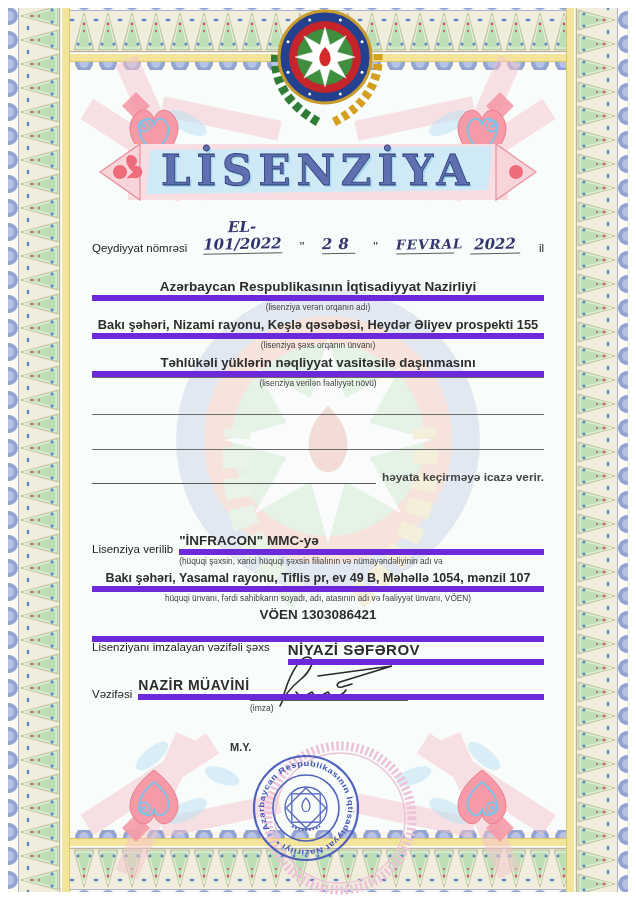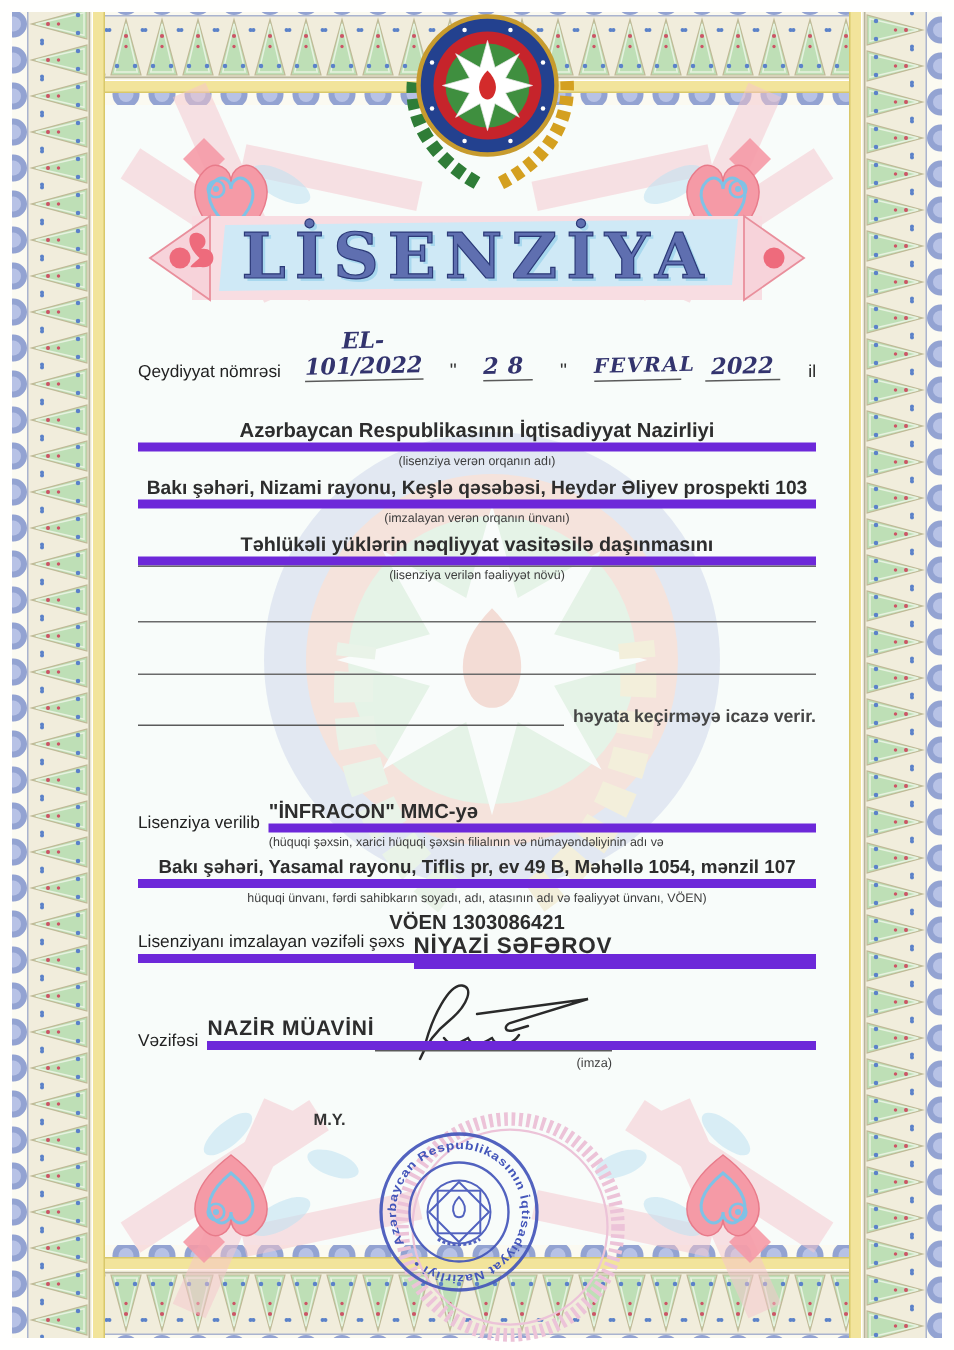--- a/index.html
+++ b/index.html
@@ -15,22 +15,22 @@
   .suffix{font-size:11.5px;color:#222;padding-left:3px;}
   .cfield{position:absolute;left:92px;width:452px;text-align:center;}
   .val{display:block;font-weight:bold;border-bottom:6px solid #6d28d9;padding-bottom:1px;color:#2d2d2d;margin-top:30px;}
   .cap{display:block;font-size:8.3px;color:#3d3d3d;padding-top:1px;}
   .blank{position:absolute;left:92px;width:452px;border-top:1px solid #6a6a6a;}
   .flexfill{flex:1;}
   .linecell{display:flex;flex-direction:column;flex:1;}
   .mb-cap{margin-bottom:11px;}
   .perm-text{font-size:11.8px;font-weight:bold;color:#454545;margin-left:6px;white-space:nowrap;}
   .sig-line{position:absolute;left:250px;top:700px;width:158px;border-top:1px solid #5a5a5a;}
-  .sig-cap{position:absolute;left:250px;top:703px;width:158px;text-align:right;font-size:8.5px;color:#3d3d3d;}
-  .my{position:absolute;left:209px;top:741px;font-size:11px;font-weight:bold;color:#333;text-align:right;}
+  .sig-cap{position:absolute;left:250px;top:703px;width:158px;text-align:left;font-size:8.5px;color:#3d3d3d;}
+  .my{position:absolute;left:230px;top:741px;font-size:11px;font-weight:bold;color:#333;text-align:right;}
   .big{font-size:15px;letter-spacing:.5px;}
   .day{width:34px;letter-spacing:6px;}
   .month{flex:.95;min-width:58px;letter-spacing:1px;font-size:13.5px;}
   .year{width:52px;}
   .regval{flex:1.5;}
 </style>
 </head>
 <body>
 
 <div class="page">
@@ -178,22 +178,22 @@
     <span class="cell hw year">2022</span>
     <span class="suffix">il</span>
   </div>
 
   <div class="cfield" style="top:249px">
     <span class="val" style="font-size:13.5px">Azərbaycan Respublikasının İqtisadiyyat Nazirliyi</span>
     <span class="cap">(lisenziya verən orqanın adı)</span>
   </div>
 
   <div class="cfield" style="top:287px">
-    <span class="val" style="font-size:12.8px">Bakı şəhəri, Nizami rayonu, Keşlə qəsəbəsi, Heydər Əliyev prospekti 103</span>
-    <span class="cap">(imzalayan verən orqanın ünvanı)</span>
+    <span class="val" style="font-size:12.8px">Bakı şəhəri, Nizami rayonu, Keşlə qəsəbəsi, Heydər Əliyev prospekti 155</span>
+    <span class="cap">(lisenziya şəxs orqanın ünvanı)</span>
   </div>
 
   <div class="cfield" style="top:325px">
     <span class="val" style="font-size:13.2px">Təhlükəli yüklərin nəqliyyat vasitəsilə daşınmasını</span>
     <span class="cap">(lisenziya verilən fəaliyyət növü)</span>
   </div>
 
   <div class="blank" style="top:377px"></div>
   <div class="blank" style="top:414px"></div>
   <div class="blank" style="top:449px"></div>
@@ -213,21 +213,21 @@
 
   <div class="cfield" style="top:541px">
     <span class="val" style="font-size:12.5px">Bakı şəhəri, Yasamal rayonu, Tiflis pr, ev 49 B, Məhəllə 1054, mənzil 107</span>
     <span class="cap">hüquqi ünvanı, fərdi sahibkarın soyadı, adı, atasının adı və fəaliyyət ünvanı, VÖEN)</span>
   </div>
 
   <div class="cfield" style="top:577px">
     <span class="val" style="font-size:13.5px;padding-bottom:14px">VÖEN 1303086421</span>
   </div>
 
-  <div class="row" style="top:592px;gap:6px">
+  <div class="row" style="top:611px;gap:18px">
     <span class="lbl" style="margin-bottom:12px">Lisenziyanı imzalayan vəzifəli şəxs</span>
     <span class="linecell">
       <span class="val big">NİYAZİ SƏFƏROV</span>
     </span>
   </div>
 
   <div class="row" style="top:647px;gap:6px">
     <span class="lbl">Vəzifəsi</span>
     <span class="linecell">
       <span class="val big" style="font-size:14px">NAZİR MÜAVİNİ</span>

